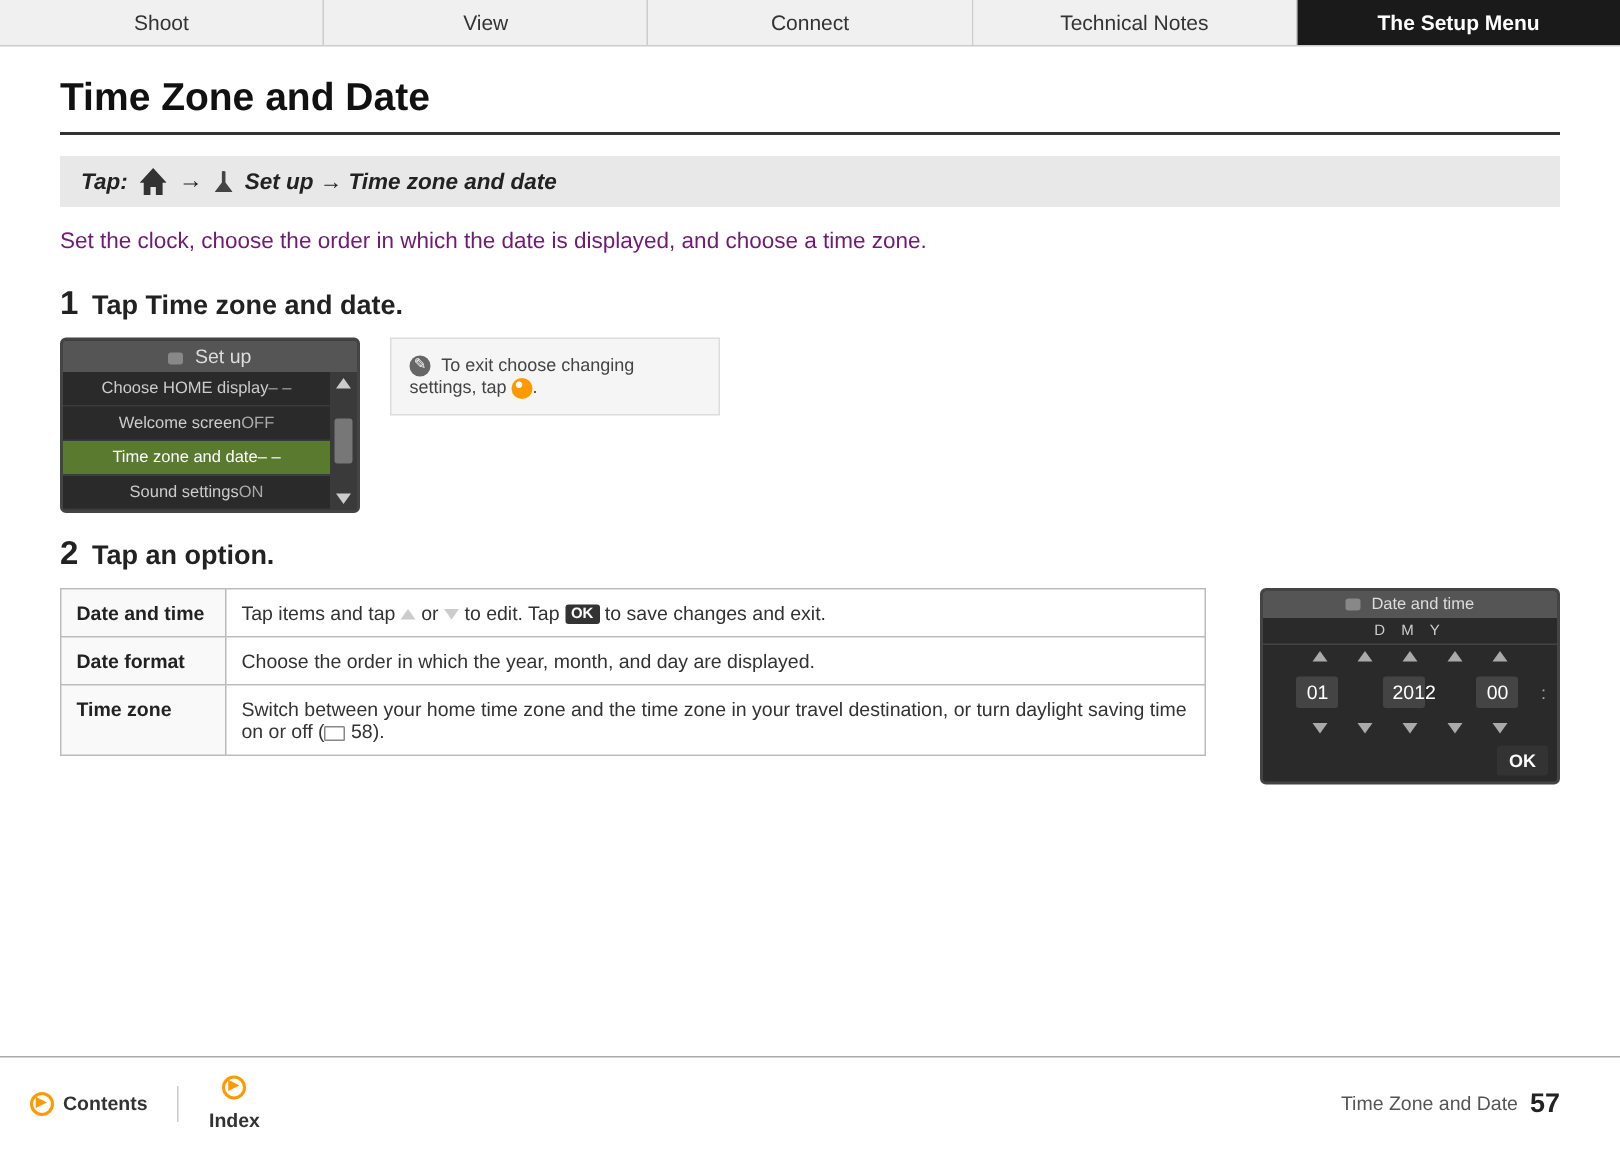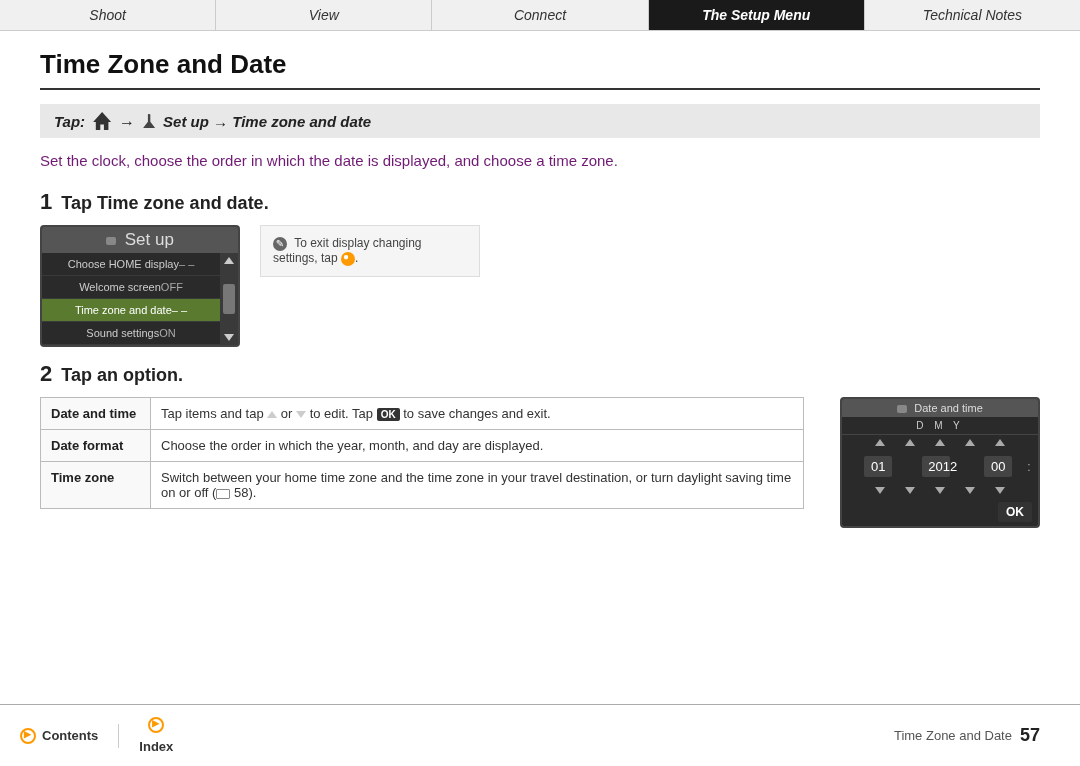--- a/index.html
+++ b/index.html
@@ -11,21 +11,20 @@
       overflow: hidden;
       font-size: 14px;
       color: #222;
     }
 
     
     .top-nav {
       display: flex;
       width: 100%;
       border-bottom: 1px solid #ccc;
-      font-style: italic;
     }
     .top-nav .nav-item {
       flex: 1;
       text-align: center;
       padding: 7px 0;
       font-size: 14px;
       color: #333;
       border-right: 1px solid #ccc;
       background: #f0f0f0;
     }
@@ -117,21 +116,21 @@
     .camera-screen {
       width: 200px;
       background: #2a2a2a;
       border-radius: 4px;
       overflow: hidden;
       border: 2px solid #444;
     }
     .camera-screen-header {
       background: #555;
       color: #ddd;
-      font-size: 17px;
+      font-size: 13px;
       text-align: center;
       padding: 3px 0;
       position: relative;
     }
     .camera-screen-header::before {
       content: '';
       display: inline-block;
       width: 10px; height: 8px;
       background: #888;
       border-radius: 2px;
@@ -385,25 +384,25 @@
 <div class="top-nav">
   <div class="nav-item">
     <span>Shoot</span>
   </div>
   <div class="nav-item">
     <span>View</span>
   </div>
   <div class="nav-item">
     <span>Connect</span>
   </div>
+  <div class="nav-item">
+    <span>Technical Notes</span>
+  </div>
   <div class="nav-item active">
     <span>The Setup Menu</span>
-  </div>
-  <div class="nav-item">
-    <span>Technical Notes</span>
   </div>
 </div>
 
 <div class="main-content">
 
   <div class="page-title">Time Zone and Date</div>
 
   <div class="tap-instruction">
     <span style="font-style:italic; font-weight:bold; margin-right:4px;">Tap:</span>
     <span class="home-icon"></span>
@@ -449,21 +448,21 @@
             <div style="width:18px;background:#3a3a3a;display:flex;flex-direction:column;align-items:center;justify-content:space-between;padding:4px 0;">
               <div class="tri-up"></div>
               <div style="width:12px;height:30px;background:#777;border-radius:2px;"></div>
               <div class="tri-down"></div>
             </div>
           </div>
         </div>
 
         <div class="note-box">
           <span class="note-icon">✎</span>
-          <span>To exit display changing settings, tap</span>
+          <span>To exit choose changing settings, tap</span>
           <span class="inline-stop"></span>.
         </div>
       </div>
     </div>
   </div>
 
   <div class="step2-section">
     <div class="step2-heading">
       <span class="step-number">2</span>
       <span>Tap an option.</span>

